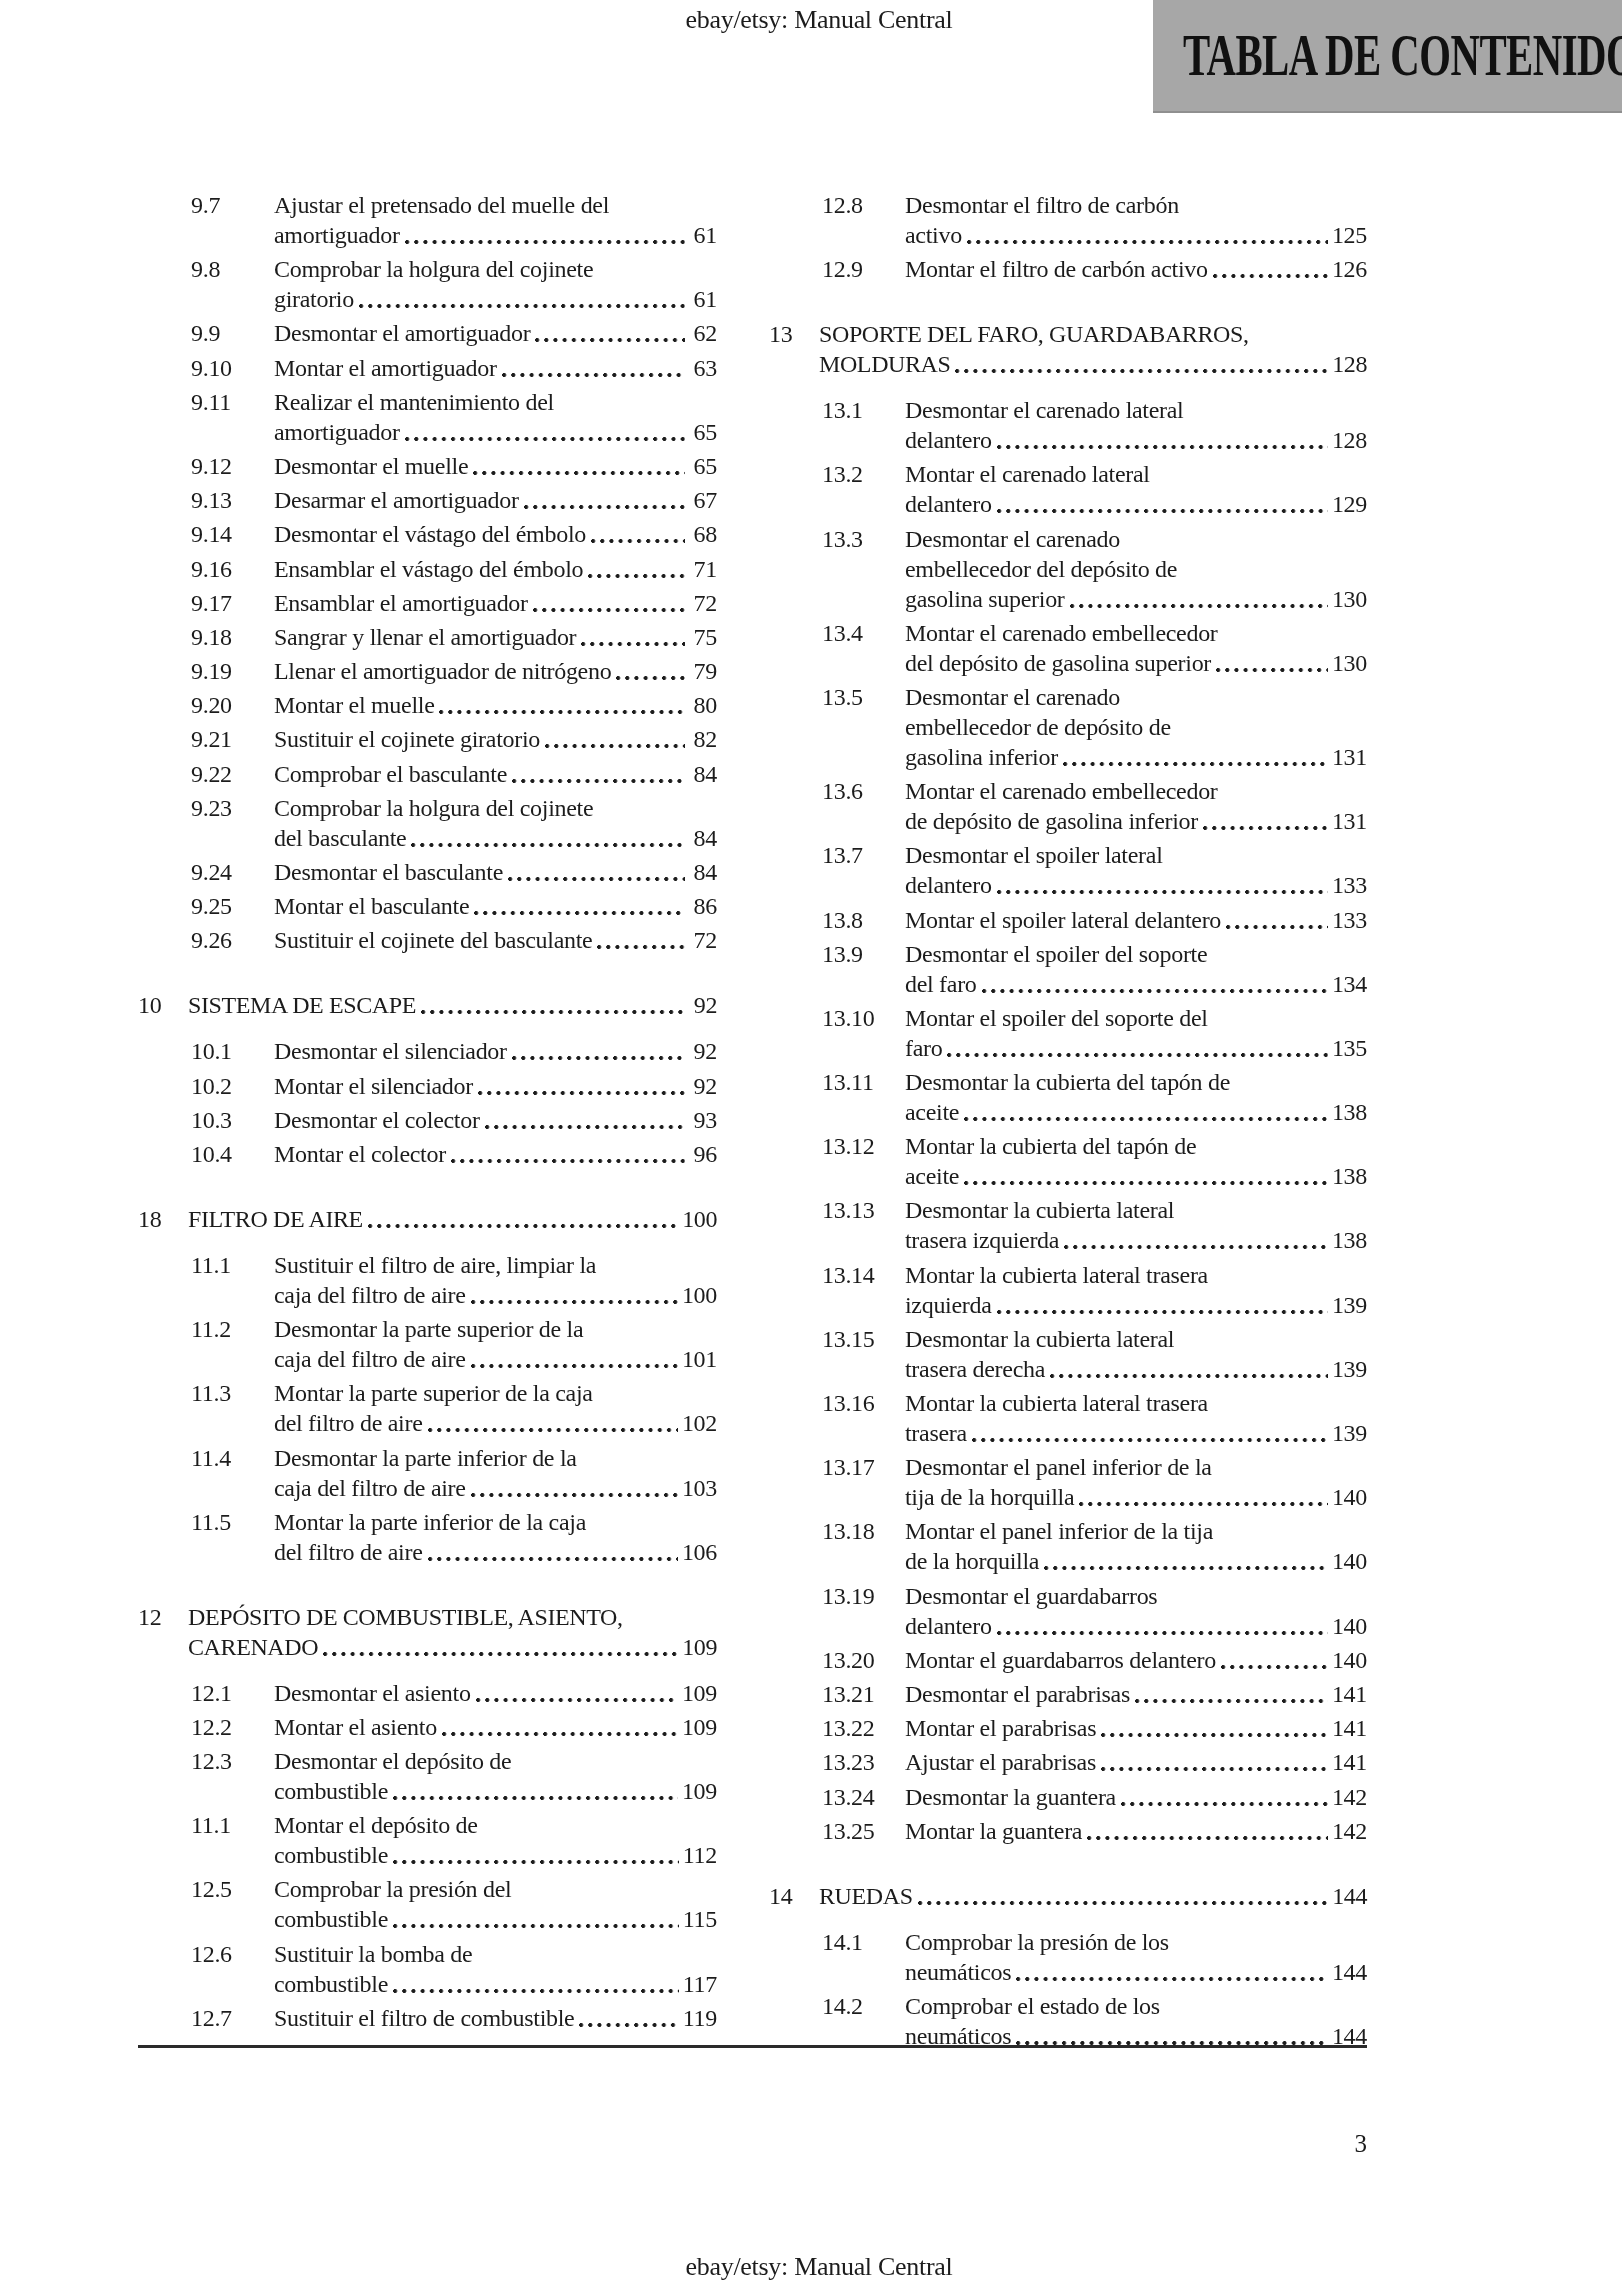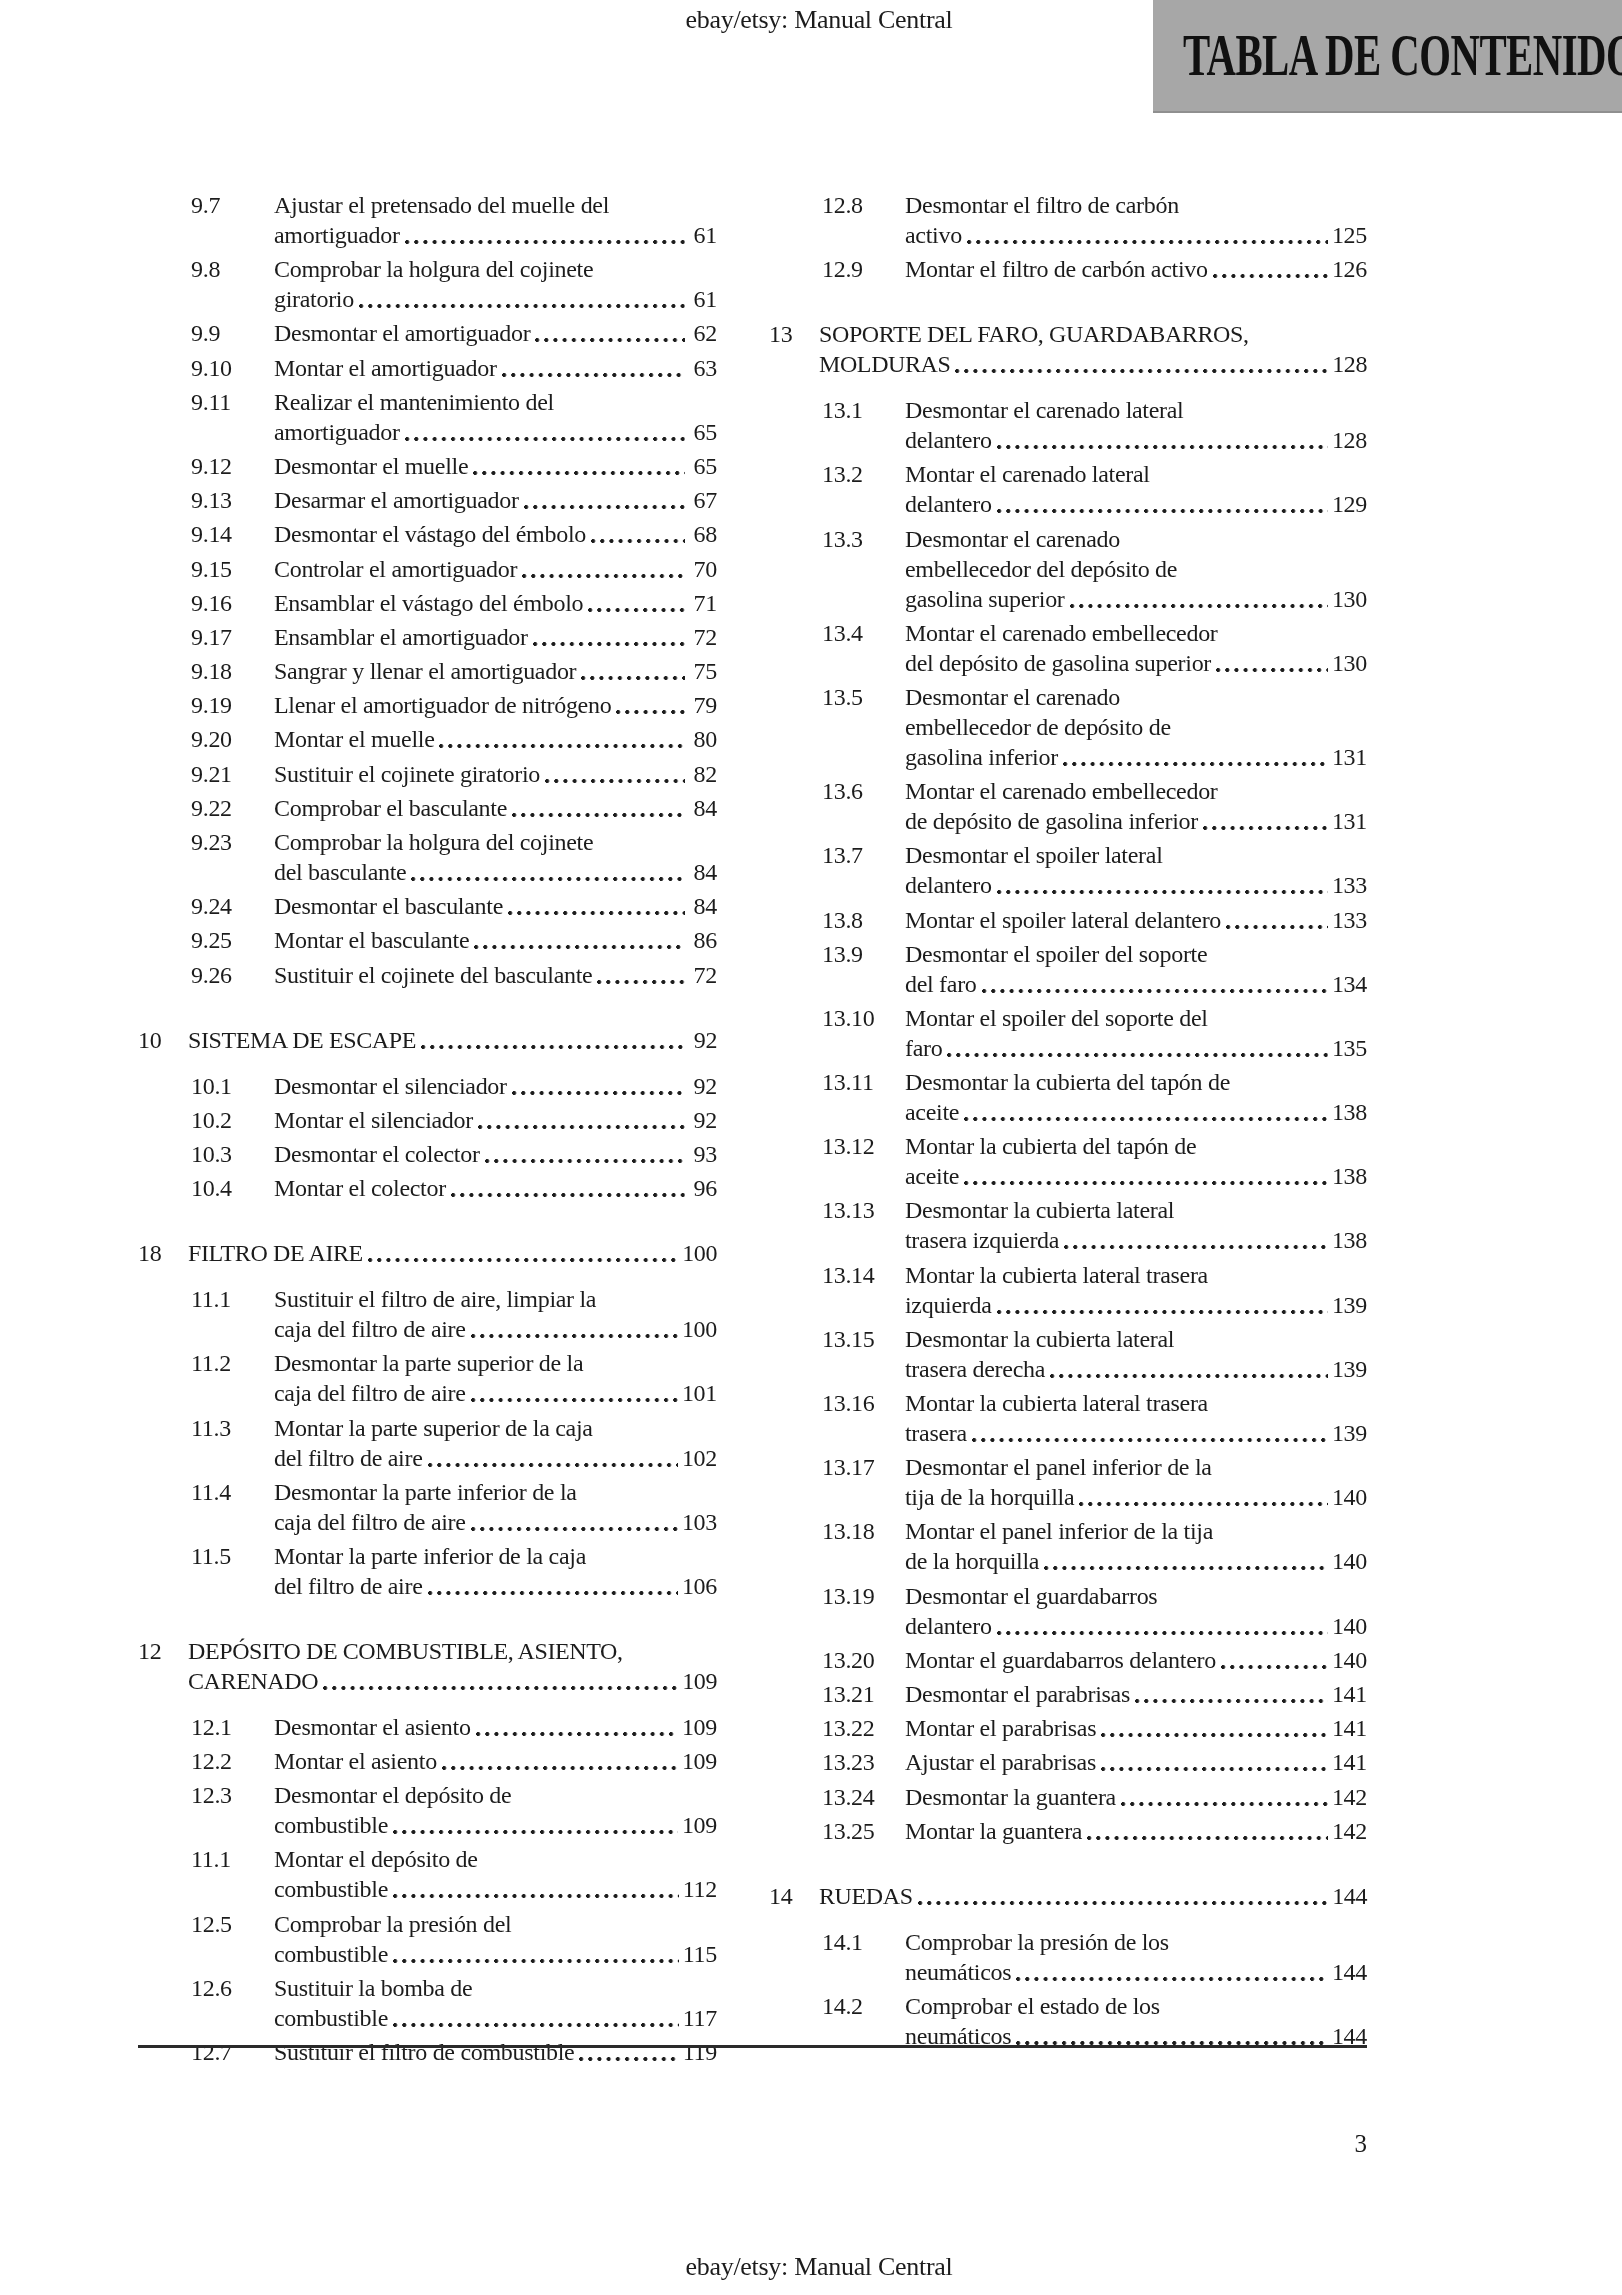--- a/index.html
+++ b/index.html
@@ -189,30 +189,20 @@
         <span class="num">9.14</span>
         <div class="body">
           <div class="lastline">
             <span class="txt">Desmontar el vástago del émbolo</span>
             <span class="dots"></span>
             <span class="pagenum">68</span>
           </div>
         </div>
       </div>
       <div class="entry sub">
-        <span class="num">9.15</span>
-        <div class="body">
-          <div class="lastline">
-            <span class="txt">Controlar el amortiguador</span>
-            <span class="dots"></span>
-            <span class="pagenum">70</span>
-          </div>
-        </div>
-      </div>
-      <div class="entry sub">
         <span class="num">9.16</span>
         <div class="body">
           <div class="lastline">
             <span class="txt">Ensamblar el vástago del émbolo</span>
             <span class="dots"></span>
             <span class="pagenum">71</span>
           </div>
         </div>
       </div>
       <div class="entry sub">

